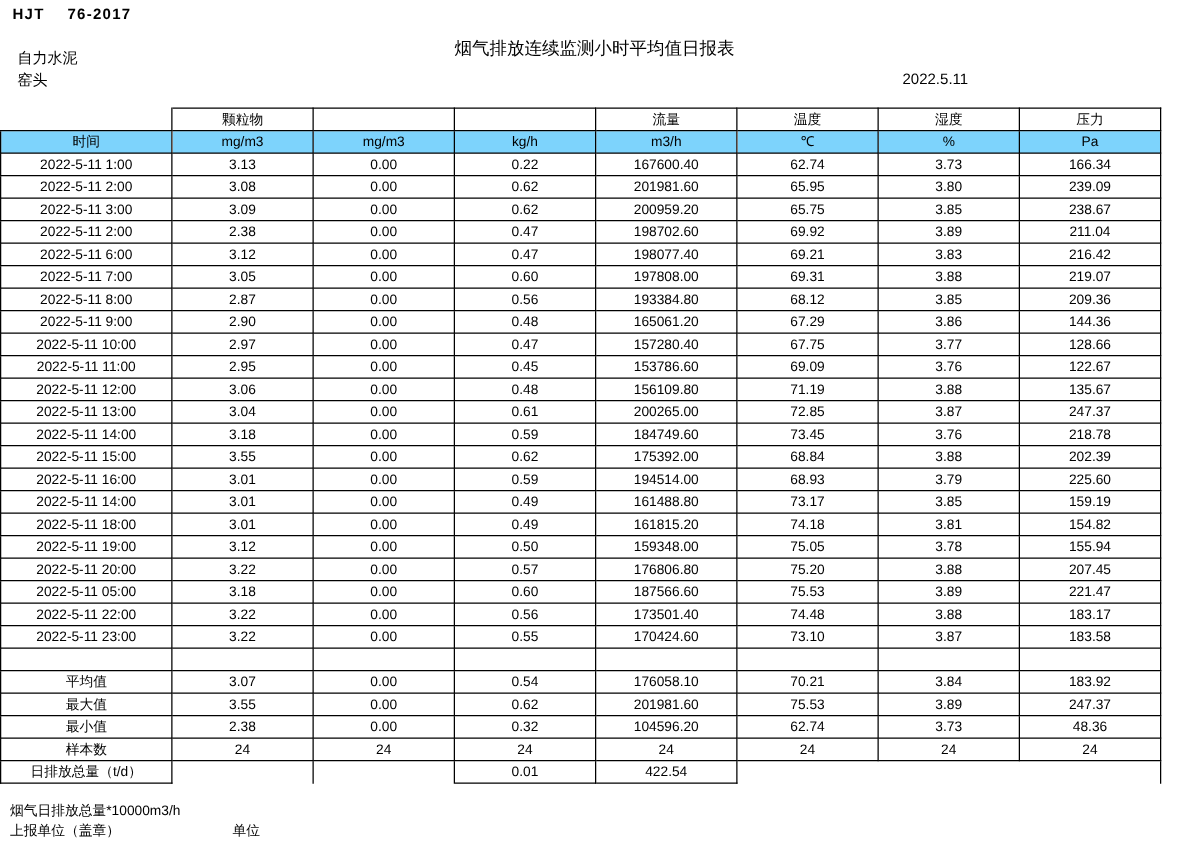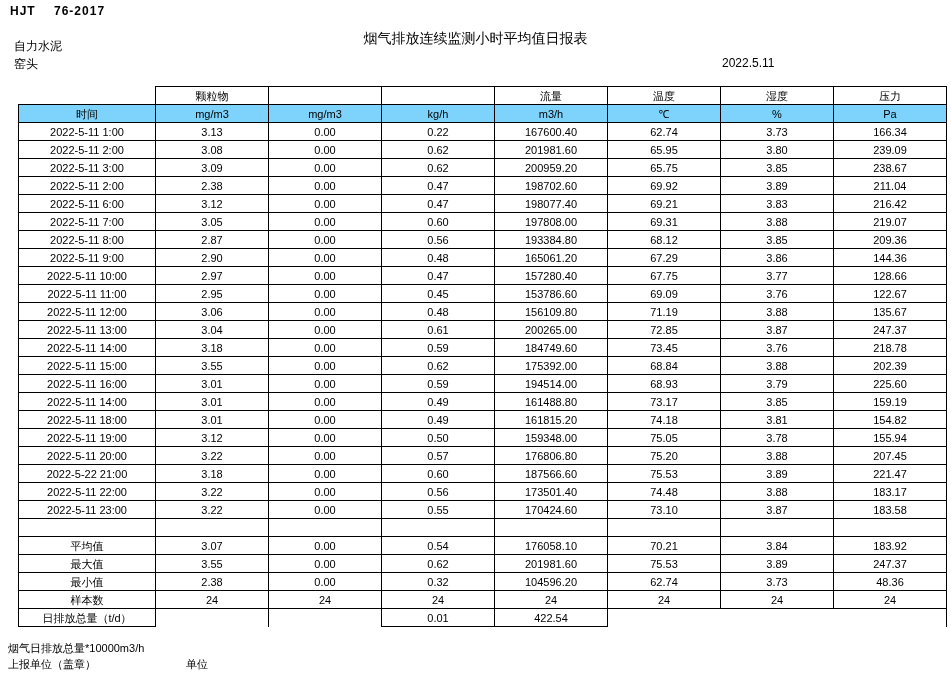--- a/index.html
+++ b/index.html
@@ -47,21 +47,21 @@
     font-size: 12px;
   }
   .report-date {
     position: absolute;
     left: 722px;
     top: 56px;
     font-size: 12px;
   }
   table.main {
     position: absolute;
-    left: 18px;
+    left: 0;
     top: 86px;
     border-collapse: collapse;
     table-layout: fixed;
     font-size: 11px;
   }
   table.main td {
     border: 1px solid #000000;
     text-align: center;
     height: 17px;
     padding: 0;
@@ -332,21 +332,21 @@
       <td>2022-5-11 20:00</td>
       <td>3.22</td>
       <td>0.00</td>
       <td>0.57</td>
       <td>176806.80</td>
       <td>75.20</td>
       <td>3.88</td>
       <td>207.45</td>
     </tr>
     <tr>
-      <td>2022-5-22 21:00</td>
+      <td>2022-5-11 05:00</td>
       <td>3.18</td>
       <td>0.00</td>
       <td>0.60</td>
       <td>187566.60</td>
       <td>75.53</td>
       <td>3.89</td>
       <td>221.47</td>
     </tr>
     <tr>
       <td>2022-5-11 22:00</td>

